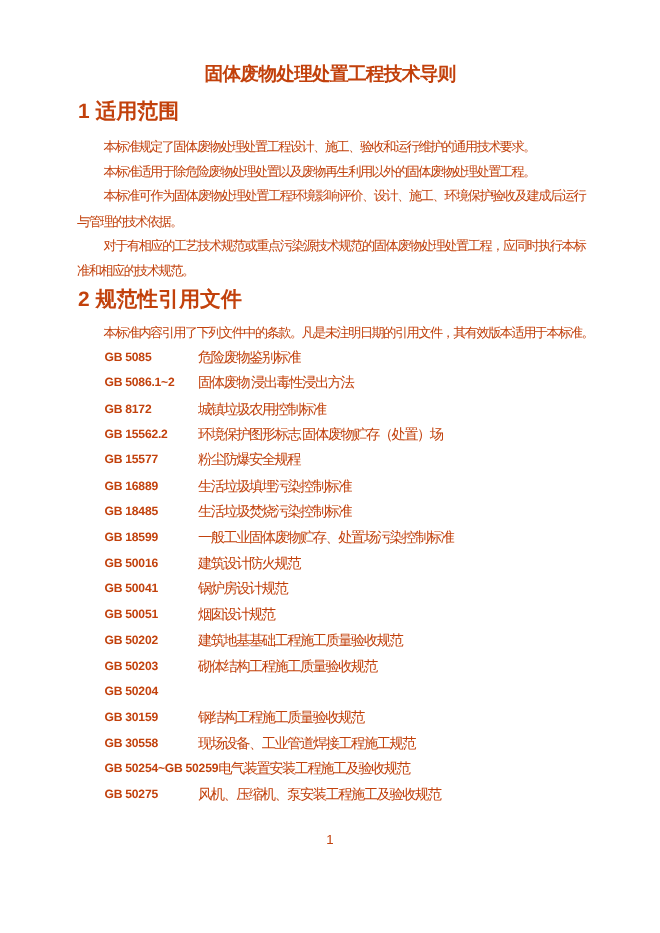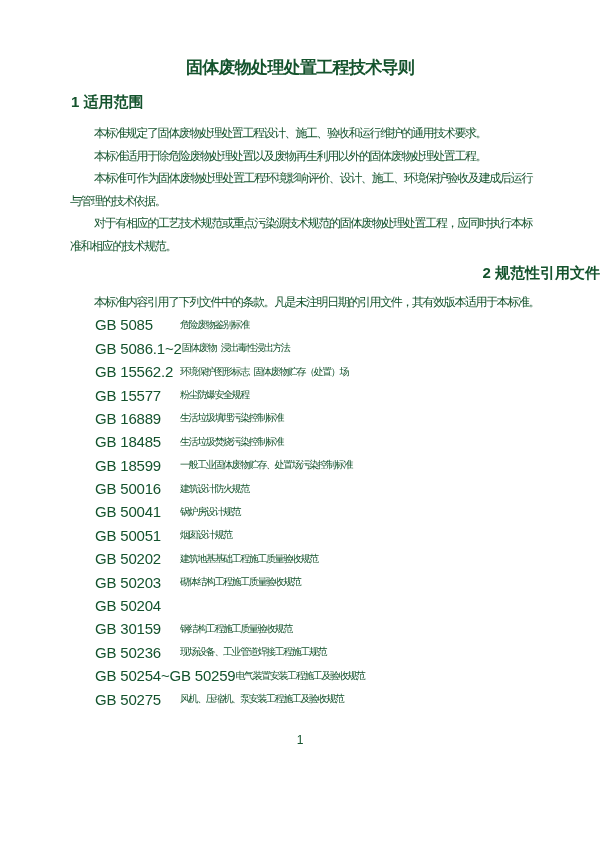--- a/index.html
+++ b/index.html
@@ -1,43 +1,43 @@
 <!DOCTYPE html>
 <html><head>
 <meta charset="utf-8">
 <style>
   html, body { margin: 0; padding: 0; background: #ffffff; }
   .page {
     position: relative;
     width: 600px;
     height: 848px;
     background: #ffffff;
-    color: #14532d;
+    color: #c2410c;
     overflow: hidden;
   }
   .doc-title {
     margin: 0;
     padding-top: 57px;
     text-align: center;
     font-family: "Liberation Sans", sans-serif;
     font-weight: bold;
     font-size: 17px;
     line-height: 22px;
     letter-spacing: -0.7px;
   }
   .section-heading {
     margin: 0;
     margin-left: 71px;
     font-family: "Liberation Sans", sans-serif;
     font-weight: bold;
-    font-size: 15px;
+    font-size: 19px;
     line-height: 20px;
   }
   .heading-1 { margin-top: 13px; }
-  .heading-2 { margin-top: 5px; text-align: right; }
+  .heading-2 { margin-top: 5px; }
   .para {
     margin: 0;
     margin-left: 70px;
     width: 462px;
     font-family: "Liberation Serif", serif;
     font-size: 12px;
     line-height: 22.6px;
     letter-spacing: -1.4px;
     text-align: justify;
     text-indent: 2em;
@@ -55,29 +55,29 @@
     white-space: nowrap;
   }
   .ref-list { margin-left: 95px; margin-top: 0; }
   .ref-row {
     display: flex;
     align-items: center;
     height: 23.4px;
   }
   .ref-code {
     font-family: "Liberation Sans", sans-serif;
-    font-weight: normal;
-    font-size: 15px;
+    font-weight: bold;
+    font-size: 11px;
     min-width: 85px;
     white-space: nowrap;
     letter-spacing: -0.2px;
   }
   .ref-title {
-    font-family: Liberation Mono, monospace;
-    font-size: 10px;
+    font-family: Liberation Serif, serif;
+    font-size: 13px;
     letter-spacing: -1.4px;
     white-space: nowrap;
   }
   .page-number {
     margin-top: 22px;
     text-align: center;
     font-family: "Liberation Sans", sans-serif;
     font-size: 12px;
   }
 </style>
@@ -103,20 +103,24 @@
   <div class="ref-row">
     <span class="ref-code">GB 5085</span>
     <span class="ref-title">危险废物鉴别标准</span>
   </div>
 
   <div class="ref-row">
     <span class="ref-code">GB 5086.1~2</span>
     <span class="ref-title">固体废物 浸出毒性浸出方法</span>
   </div>
 
+  <div class="ref-row">
+    <span class="ref-code">GB 8172</span>
+    <span class="ref-title">城镇垃圾农用控制标准</span>
+  </div>
 
   <div class="ref-row">
     <span class="ref-code">GB 15562.2</span>
     <span class="ref-title">环境保护图形标志 固体废物贮存（处置）场</span>
   </div>
 
   <div class="ref-row">
     <span class="ref-code">GB 15577</span>
     <span class="ref-title">粉尘防爆安全规程</span>
   </div>
@@ -165,21 +169,21 @@
     <span class="ref-code">GB 50204</span>
   </div>
 
   <div class="ref-row">
     <span class="ref-code">GB 30159</span>
     <span class="ref-title">钢结构工程施工质量验收规范</span>
   </div>
 
 
   <div class="ref-row">
-    <span class="ref-code">GB 50236</span>
+    <span class="ref-code">GB 30558</span>
     <span class="ref-title">现场设备、工业管道焊接工程施工规范</span>
   </div>
 
   <div class="ref-row">
     <span class="ref-code">GB 50254~GB 50259</span>
     <span class="ref-title">电气装置安装工程施工及验收规范</span>
   </div>
 
   <div class="ref-row">
     <span class="ref-code">GB 50275</span>

